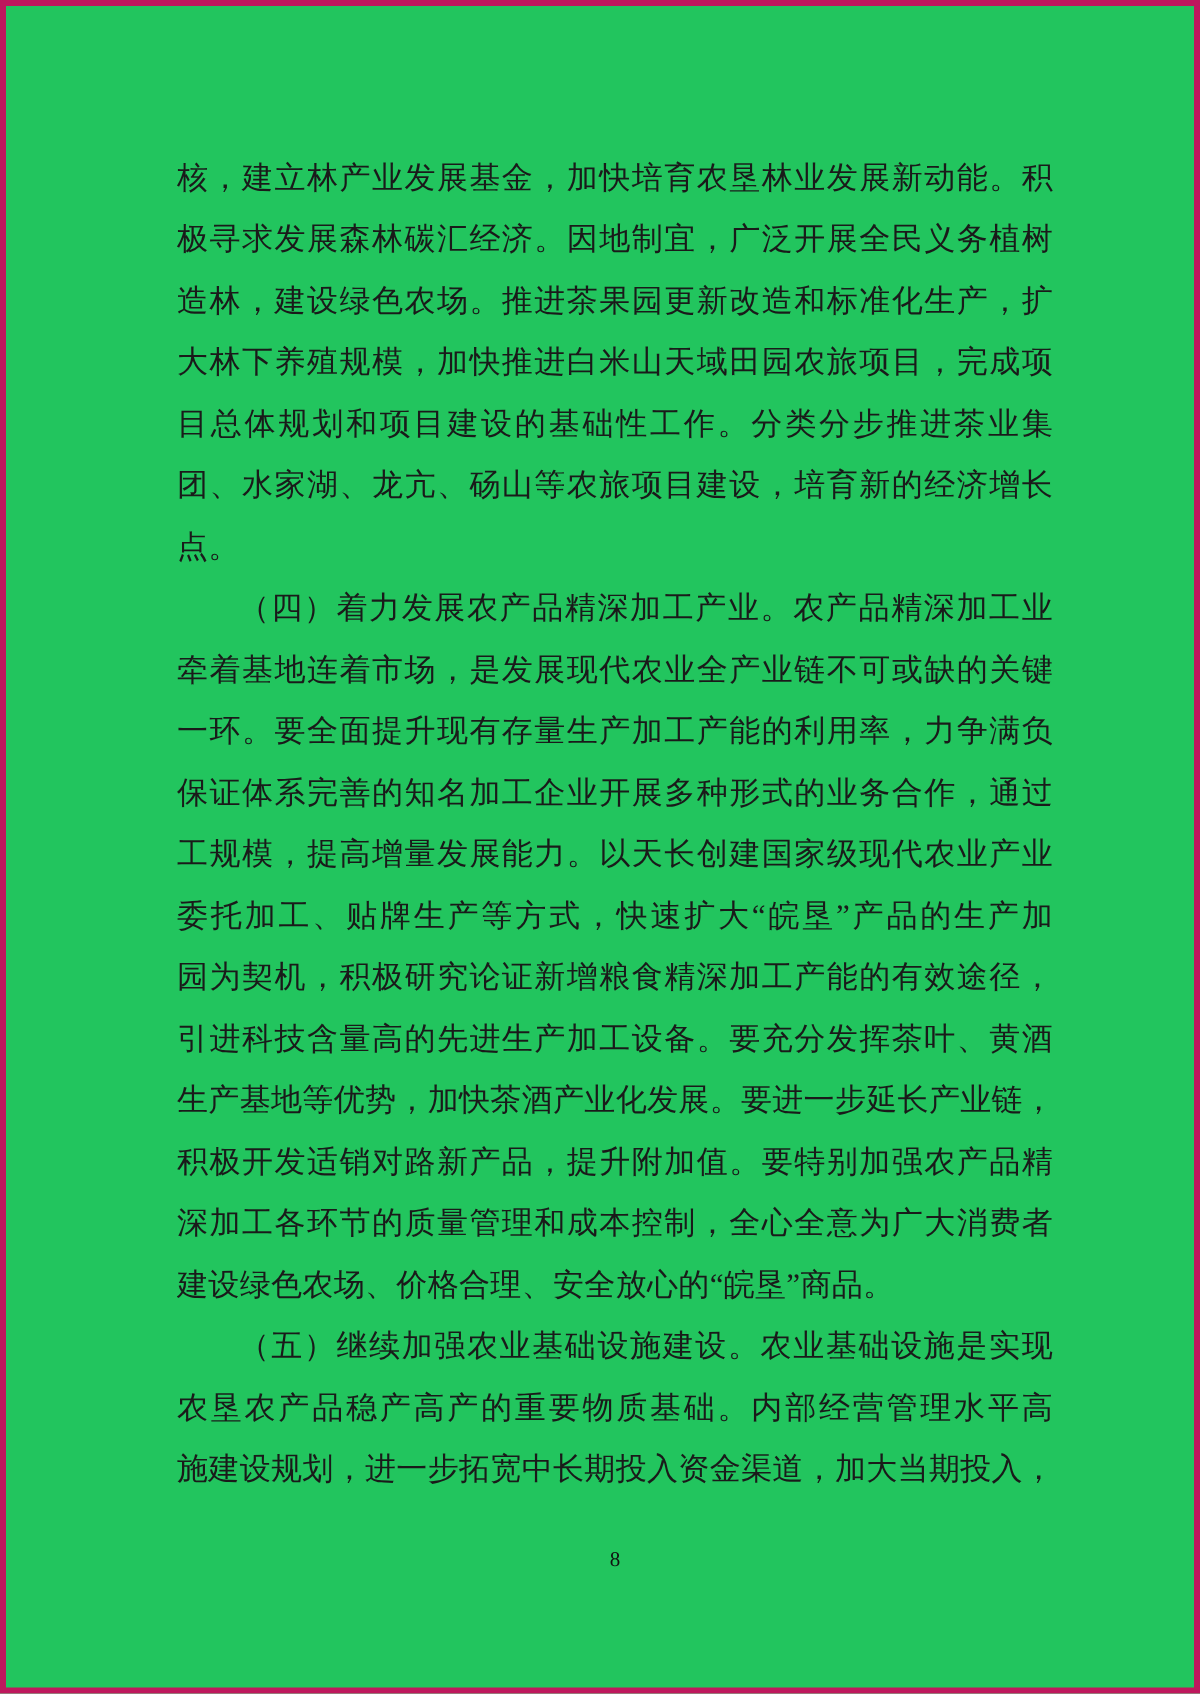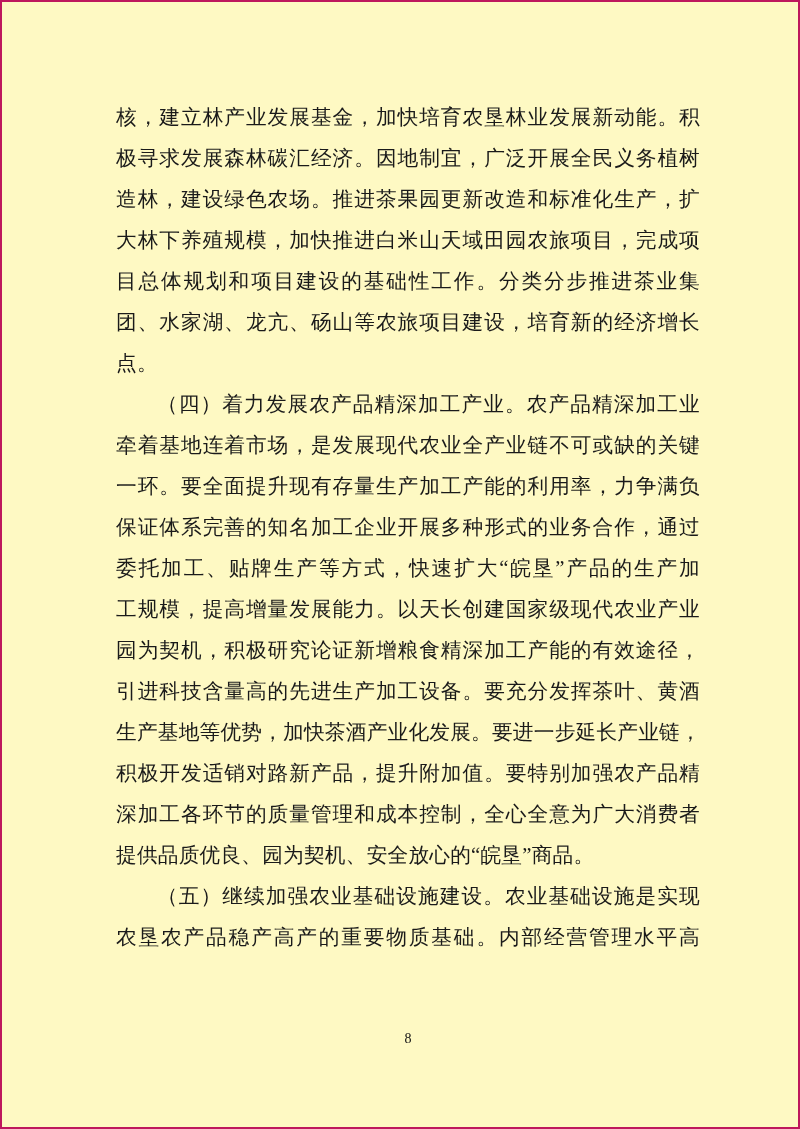--- a/index.html
+++ b/index.html
@@ -11,22 +11,22 @@
     width: 800px;
     height: 1129px;
     position: relative;
     overflow: hidden;
     font-family: "Liberation Serif", "DejaVu Serif", serif;
     color: #1a1a1a;
   }
   .page {
     position: absolute;
     inset: 0;
-    background: #fef9c3;
-    border: 2px solid #be185d;
+    background: #22c55e;
+    border: 4px solid #be185d;
     box-sizing: border-box;
   }
   .content {
     position: absolute;
     left: 114px;
     top: 95px;
     width: 584px;
   }
   .para {
     margin: 0;
@@ -76,28 +76,29 @@
         <div class="line">大林下养殖规模，加快推进白米山天域田园农旅项目，完成项</div>
         <div class="line">目总体规划和项目建设的基础性工作。分类分步推进茶业集</div>
         <div class="line">团、水家湖、龙亢、砀山等农旅项目建设，培育新的经济增长</div>
         <div class="line unjustified">点。</div>
       </div>
       <div class="para">
         <div class="line first-indent"><b>（四）着力发展农产品精深加工产业。</b>农产品精深加工业</div>
         <div class="line">牵着基地连着市场，是发展现代农业全产业链不可或缺的关键</div>
         <div class="line">一环。要全面提升现有存量生产加工产能的利用率，力争满负</div>
         <div class="line">保证体系完善的知名加工企业开展多种形式的业务合作，通过</div>
+        <div class="line">工规模，提高增量发展能力。以天长创建国家级现代农业产业</div>
         <div class="line">委托加工、贴牌生产等方式，快速扩大“皖垦”产品的生产加</div>
-        <div class="line">工规模，提高增量发展能力。以天长创建国家级现代农业产业</div>
         <div class="line">园为契机，积极研究论证新增粮食精深加工产能的有效途径，</div>
         <div class="line">引进科技含量高的先进生产加工设备。要充分发挥茶叶、黄酒</div>
         <div class="line">生产基地等优势，加快茶酒产业化发展。要进一步延长产业链，</div>
         <div class="line">积极开发适销对路新产品，提升附加值。要特别加强农产品精</div>
         <div class="line">深加工各环节的质量管理和成本控制，全心全意为广大消费者</div>
-        <div class="line unjustified">提供品质优良、园为契机、安全放心的“皖垦”商品。</div>
+        <div class="line unjustified">建设绿色农场、价格合理、安全放心的“皖垦”商品。</div>
       </div>
       <div class="para">
         <div class="line first-indent"><b>（五）继续加强农业基础设施建设。</b>农业基础设施是实现</div>
         <div class="line">农垦农产品稳产高产的重要物质基础。内部经营管理水平高</div>
+        <div class="line">施建设规划，进一步拓宽中长期投入资金渠道，加大当期投入，</div>
       </div>
     </main>
   <div class="page-number">8</div>
 </div>
 
 </body></html>

